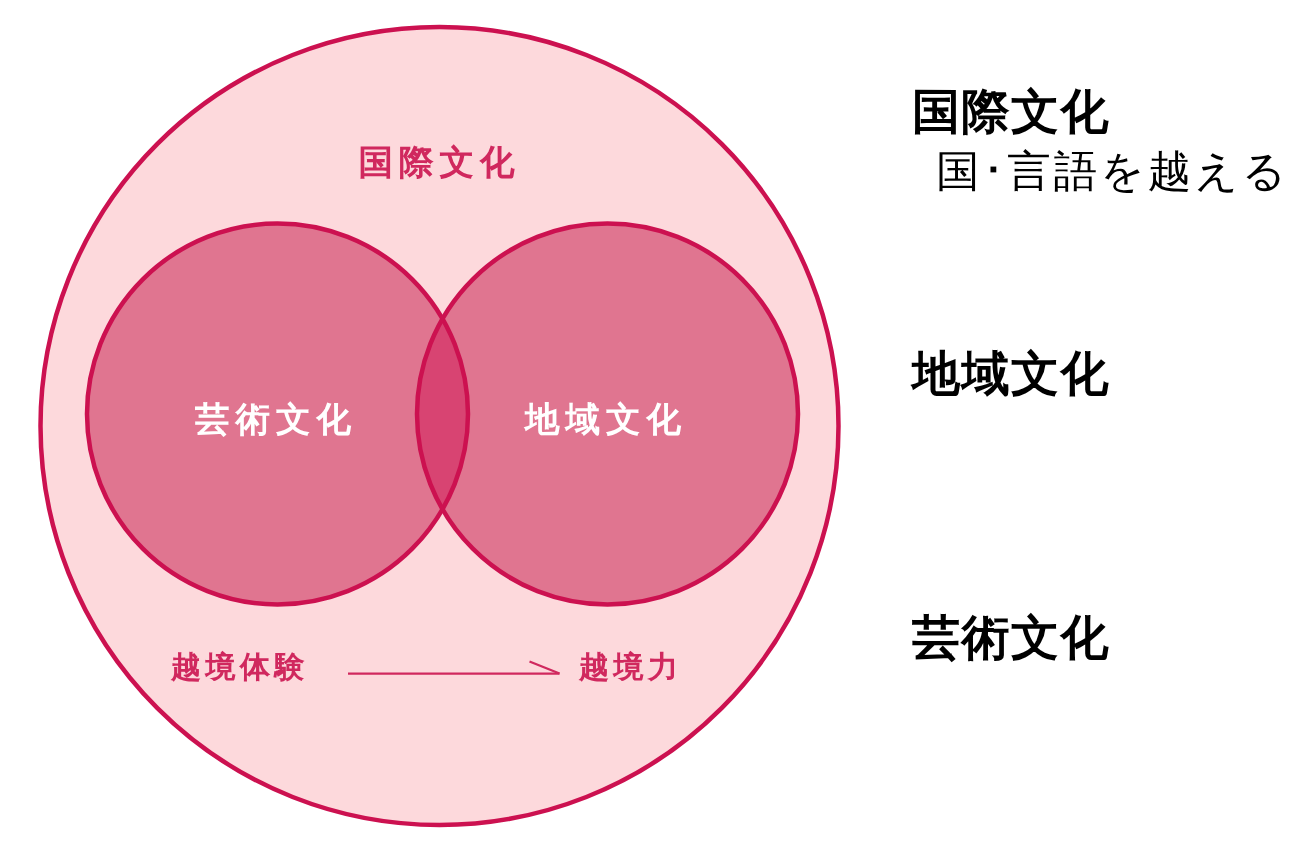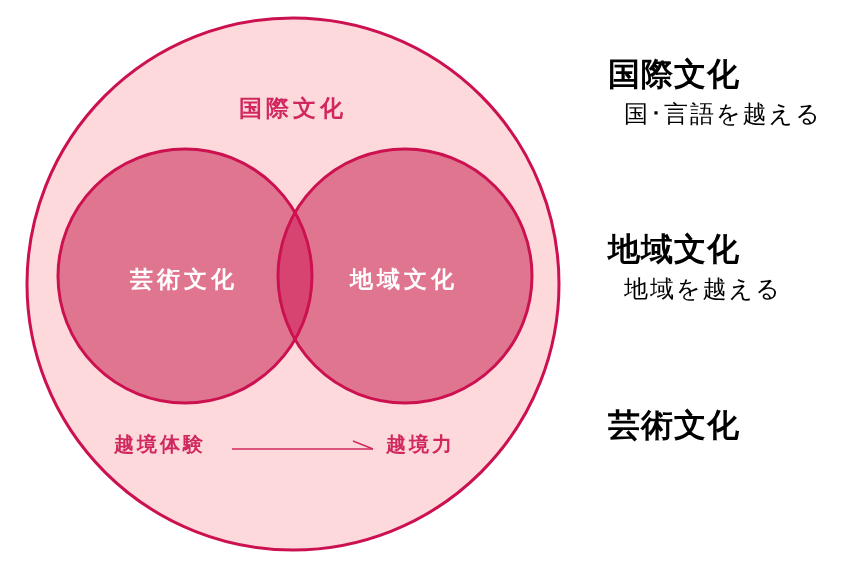--- a/index.html
+++ b/index.html
@@ -3,21 +3,21 @@
   <meta charset="utf-8">
   <style>
     html, body { margin: 0; padding: 0; background: #ffffff; }
     body { width: 868px; height: 572px; position: relative; overflow: hidden;
            font-family: "DejaVu Sans", "Liberation Sans", sans-serif; }
     #diagram { position: absolute; left: 0; top: 0; width: 868px; height: 572px; }
     .svg-label { font-family: "DejaVu Sans", sans-serif; font-weight: bold; }
     .legend { position: absolute; left: 608px; color: #000; }
     .legend .title { font-size: 32px; font-weight: bold; line-height: 36px; white-space: nowrap;
                      font-family: "DejaVu Sans", sans-serif; letter-spacing: 1px; }
-    .legend .desc { font-size: 24px; line-height: 32px; margin-top: 6px; margin-left: 16px; white-space: nowrap;
+    .legend .desc { font-size: 29px; line-height: 32px; margin-top: 6px; margin-left: 16px; white-space: nowrap;
                     font-family: "DejaVu Sans", sans-serif; letter-spacing: 2px; }
   </style>
 </head>
 <body>
 
 <svg id="diagram" width="868" height="572" viewBox="0 0 868 572">
   <defs>
     <clipPath id="clip-left">
       <circle cx="185" cy="276" r="127"></circle>
     </clipPath>
@@ -42,17 +42,16 @@
   <line x1="353" y1="441" x2="373" y2="449" stroke="#d0285e" stroke-width="1.5"></line>
   <text class="svg-label" x="386" y="451" font-size="20" fill="#d0285e" letter-spacing="3">越境力</text>
 </svg>
 
 <div class="legend" style="top:56px;">
   <div class="title">国際文化</div>
   <div class="desc">国･言語を越える</div>
 </div>
 <div class="legend" style="top:231px;">
   <div class="title">地域文化</div>
-  <div class="desc">地域を越える</div>
 </div>
 <div class="legend" style="top:407px;">
   <div class="title">芸術文化</div>
 </div>
 
 </body></html>

